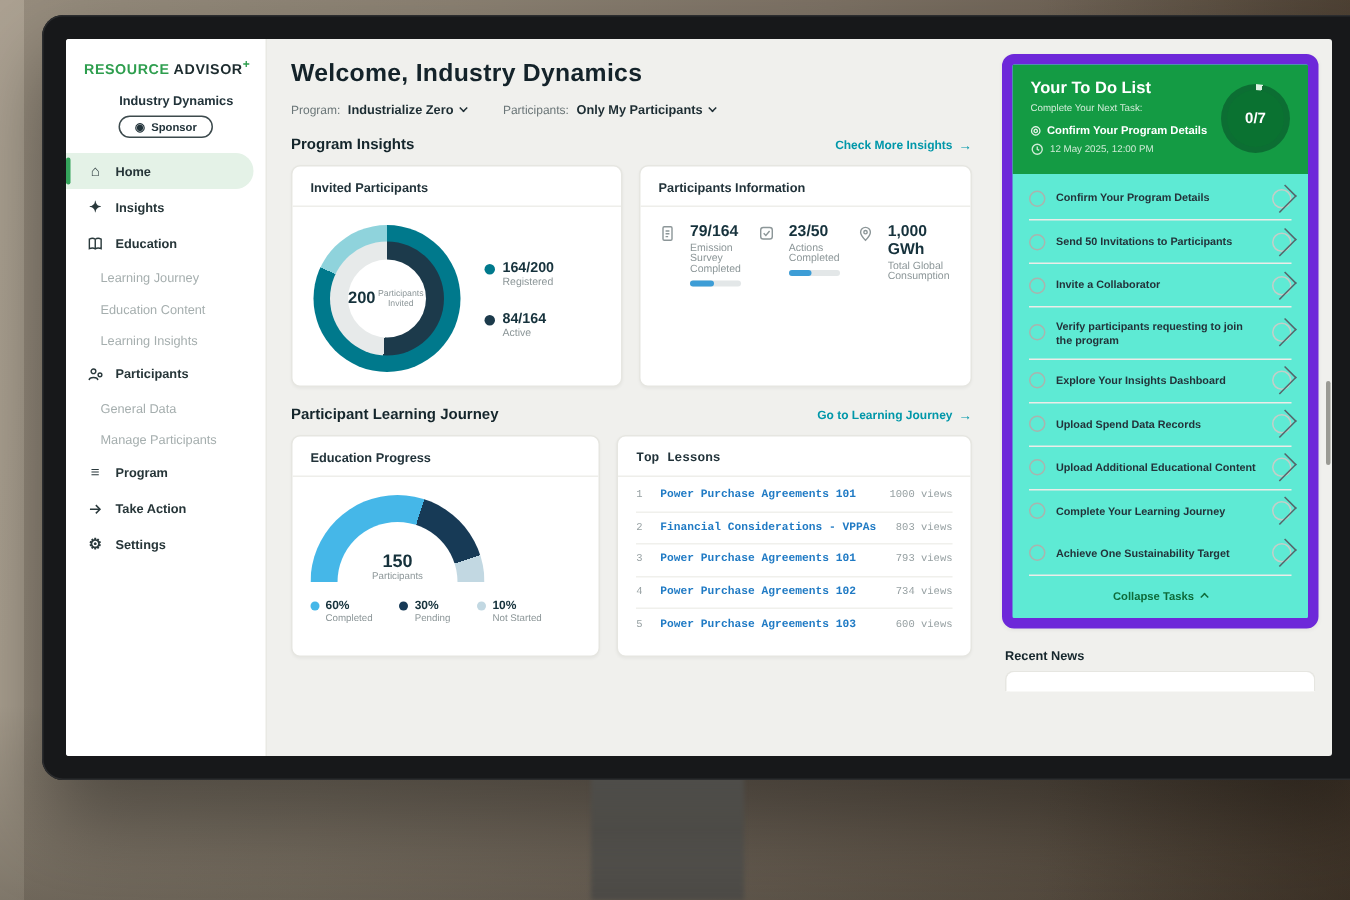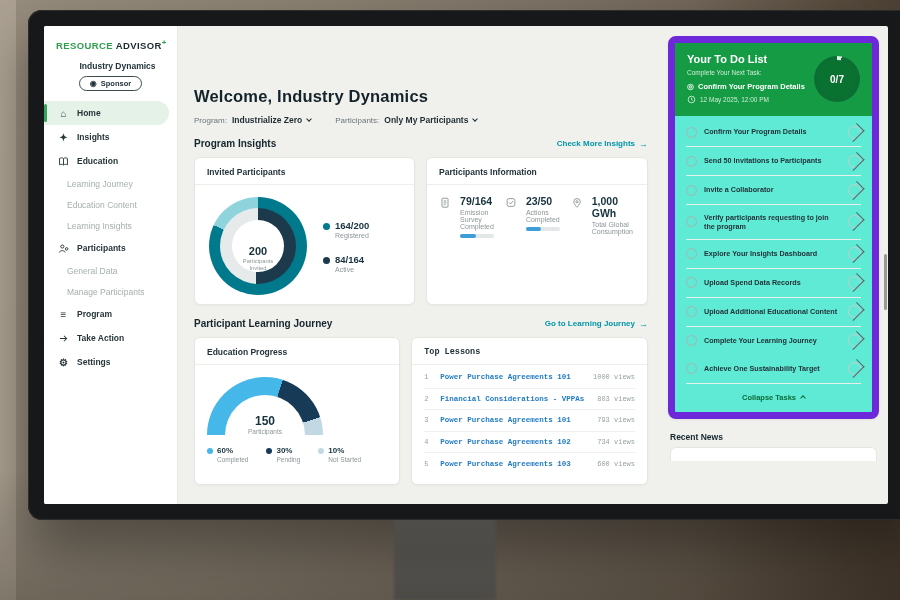--- a/index.html
+++ b/index.html
@@ -34,21 +34,21 @@
              font-weight:bold; color:#22333A; cursor:pointer; font-family:inherit; }
   .sponsor-ic { font-size:8px; color:#22333A; }
   .nav-item { display:flex; align-items:center; gap:7px; height:24px; padding-left:13px;
               font-size:8.5px; font-weight:bold; color:#263538; cursor:pointer; position:relative; }
   .nav-item.active { background:#E4F2E7; border-radius:0 12px 12px 0; margin-right:8px; }
   .nav-item.active::before { content:""; position:absolute; left:0; top:3px; bottom:3px; width:3px; background:#35A45C; border-radius:2px; }
   .nav-ic { width:13px; text-align:center; font-size:10px; color:#2A393C; display:inline-flex; justify-content:center; }
   .nav-sub { height:21px; display:flex; align-items:center; padding-left:23px; font-size:8.5px; color:#A5AEAE; cursor:pointer; }
 
   
-  .main { width:484px; flex-shrink:0; padding:14px 14px 16px 16px;margin-top:47px; }
+  .main { width:484px; flex-shrink:0; padding:14px 14px 16px 16px; }
   h1 { font-size:16.5px; font-weight:bold; color:#14232A; letter-spacing:0.2px; }
   .filters { display:flex; gap:24px; margin-top:9px; align-items:center; }
   .filter { display:flex; align-items:center; gap:5px; cursor:pointer; }
   .f-label { font-size:8px; color:#6B7678; }
   .f-value { font-size:8.5px; font-weight:bold; color:#1D2D33; }
   .chev { display:inline-block; width:4px; height:4px; border-right:1.3px solid currentColor; border-bottom:1.3px solid currentColor; }
   .chev.down { transform:rotate(45deg); margin-top:-2px; color:#1D2D33; }
   .chev.up { transform:rotate(225deg); margin-top:2px; }
   .chev.right { transform:rotate(-45deg); width:3.5px; height:3.5px; }
 
@@ -62,21 +62,21 @@
   .card-title { font-size:8.5px; font-weight:bold; color:#22333A; padding:9px 12px 7px 12px; border-bottom:1px solid #EEEEEA; }
   .card-invited { flex:1.18; }
   .card-info { flex:1; }
   .card-edu { flex:1; }
   .card-lessons { flex:1.15;font-family:Liberation Mono, monospace; }
 
   
   .invited-body { display:flex; align-items:center; gap:16px; padding:12px 12px 0 14px; }
   .donut { width:98px; height:98px; border-radius:50%; background:conic-gradient(from 0deg, #00798C 0% 82%, #8FD3DC 82% 100%); position:relative; flex-shrink:0; }
   .donut-mid { position:absolute; inset:11px; border-radius:50%; background:conic-gradient(from 0deg, #1C3A4B 0% 51%, #E7EAEA 51% 100%); }
-  .donut-hole { position:absolute; inset:12px; border-radius:50%; background:#fff; display:flex; flex-direction:column; align-items:center; justify-content:flex-end; text-align:center; }
+  .donut-hole { position:absolute; inset:12px; border-radius:50%; background:#fff; display:flex; flex-direction:row; align-items:center; justify-content:flex-end; text-align:center; }
   .donut-val { font-size:11px; font-weight:bold; color:#16323C; }
   .donut-lbl { font-size:5.8px; color:#8C9698; width:42px; line-height:1.2; margin-top:1px; }
   .legend-col { display:flex; flex-direction:column; gap:15px; }
   .lg-entry { display:flex; gap:5px; }
   .lg-dot { width:7px; height:7px; border-radius:50%; margin-top:3px; flex-shrink:0; }
   .lg-val { font-size:9.5px; font-weight:bold; color:#16323C; }
   .lg-lbl { font-size:7px; color:#8C9698; margin-top:1px; }
 
   
   .info-rows { padding:10px 14px 0 12px; display:flex; flex-direction:row; gap:11px; }

